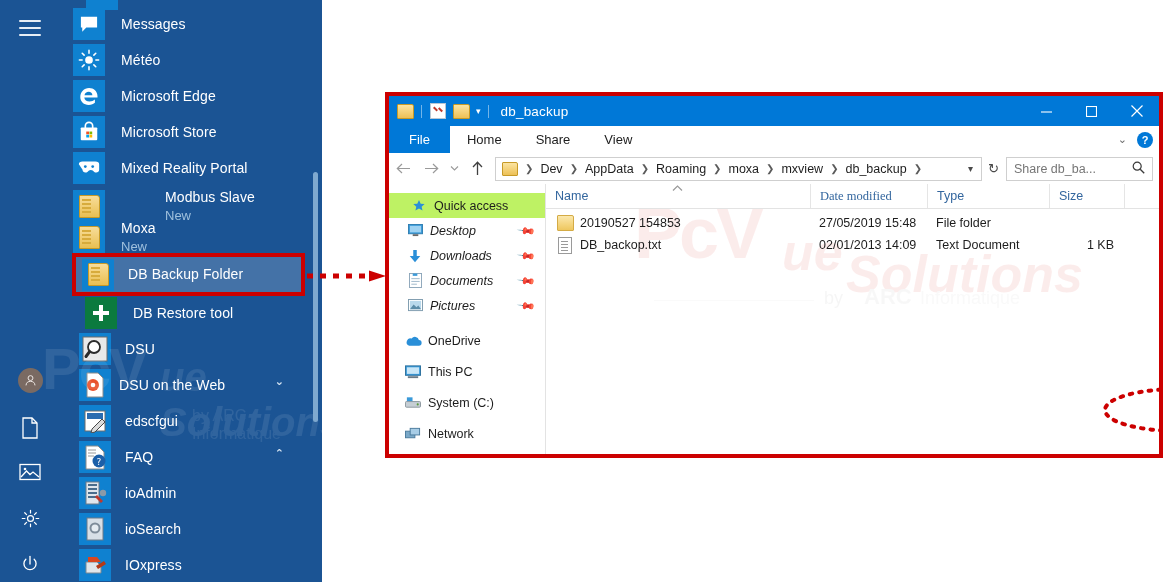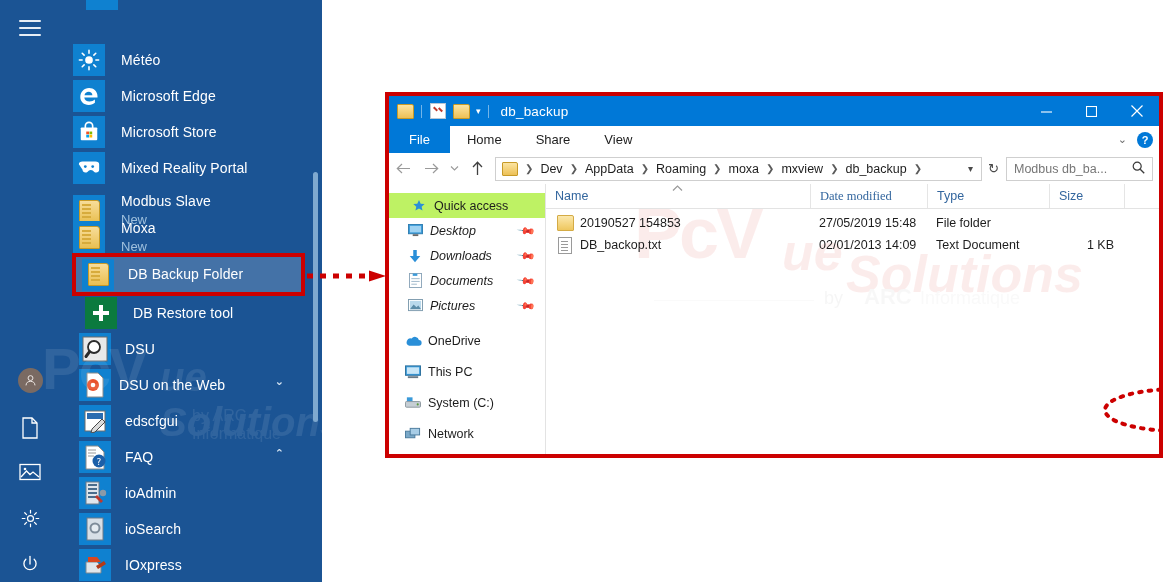--- a/index.html
+++ b/index.html
@@ -315,20 +315,28 @@
           <path d="M12 3v9" stroke="#ffffff" stroke-width="1.6" stroke-linecap="round"></path>
           <path d="M7 6.2a7.3 7.3 0 1 0 10 0" fill="none" stroke="#ffffff" stroke-width="1.6" stroke-linecap="round"></path>
         </svg>
     </div>
   </div>
 
   <div id="app-list">
 
     <div class="tile folder-tile" style="position:absolute;left:13px;top:-22px;background:#0f81d0;"></div>
 
+    <div class="app-item" style="top:6px;">
+      <span class="tile" style="background:#0f81d0;">
+        <svg width="20" height="18" viewBox="0 0 22 20">
+            <path d="M2 2h18v12H8l-4.5 4.5V14H2z" fill="#ffffff"></path>
+          </svg>
+      </span>
+      <span class="app-label">Messages</span>
+    </div>
 
     <div class="app-item" style="top:42px;">
       <span class="tile" style="background:#0f81d0;">
         <svg width="22" height="22" viewBox="0 0 24 24">
             <circle cx="12" cy="12" r="4.2" fill="#ffffff"></circle>
             <g stroke="#ffffff" stroke-width="1.7" stroke-linecap="round">
               <path d="M12 1.5v3M12 19.5v3M1.5 12h3M19.5 12h3M4.6 4.6l2.1 2.1M17.3 17.3l2.1 2.1M19.4 4.6l-2.1 2.1M6.7 17.3l-2.1 2.1"></path>
             </g>
           </svg>
       </span>
@@ -363,21 +371,21 @@
       <span class="tile" style="background:#0f81d0;">
         <svg width="24" height="20" viewBox="0 0 26 20">
             <path d="M2 6c0-2 1.5-3 4-3h14c2.5 0 4 1 4 3v6c0 2-1.5 3-3 3-2 0-2.7-1.3-4-2.3-1-.8-3-.8-4 0C11.7 13.7 11 15 9 15c-1.5 0-3-1-3-3z" fill="#ffffff"></path>
             <circle cx="9" cy="8.5" r="1.5" fill="#0f81d0"></circle>
             <circle cx="17" cy="8.5" r="1.5" fill="#0f81d0"></circle>
           </svg>
       </span>
       <span class="app-label">Mixed Reality Portal</span>
     </div>
 
-    <div class="app-item" style="top:183px;height:42px;align-items:flex-end;padding-top:2px;">
+    <div class="app-item" style="top:183px;height:42px;align-items:center;padding-top:2px;gap:44px;">
       <span class="tile folder-tile">
           <span class="folder-glyph"></span>
         </span>
       <span style="display:flex;flex-direction:column;margin-left:16px;">
         <span class="app-label" style="margin-left:0;">Modbus Slave</span>
         <span style="color:#9fc0dd;font-size:13px;margin-top:3px;">New</span>
       </span>
       <span class="chev" style="top:192px;">⌄</span>
     </div>
 
@@ -592,21 +600,21 @@
       <span class="crumb-sep">❯</span>
       <span class="crumb">mxview</span>
       <span class="crumb-sep">❯</span>
       <span class="crumb">db_backup</span>
       <span class="crumb-sep">❯</span>
       <span class="path-caret">▾</span>
     </span>
     <span class="refresh">↻</span>
 
     <span id="search-box">
-      <span id="search-text">Modbus db_ba...</span>
+      <span id="search-text">Share db_ba...</span>
       <span class="mag">
         <svg width="13" height="13" viewBox="0 0 13 13">
             <circle cx="5.2" cy="5.2" r="4" fill="none" stroke="#3a3a3a" stroke-width="1.2"></circle>
             <line x1="8.2" y1="8.2" x2="12.2" y2="12.2" stroke="#3a3a3a" stroke-width="1.3"></line>
           </svg>
       </span>
     </span>
   </div>
 
   <div id="content">

